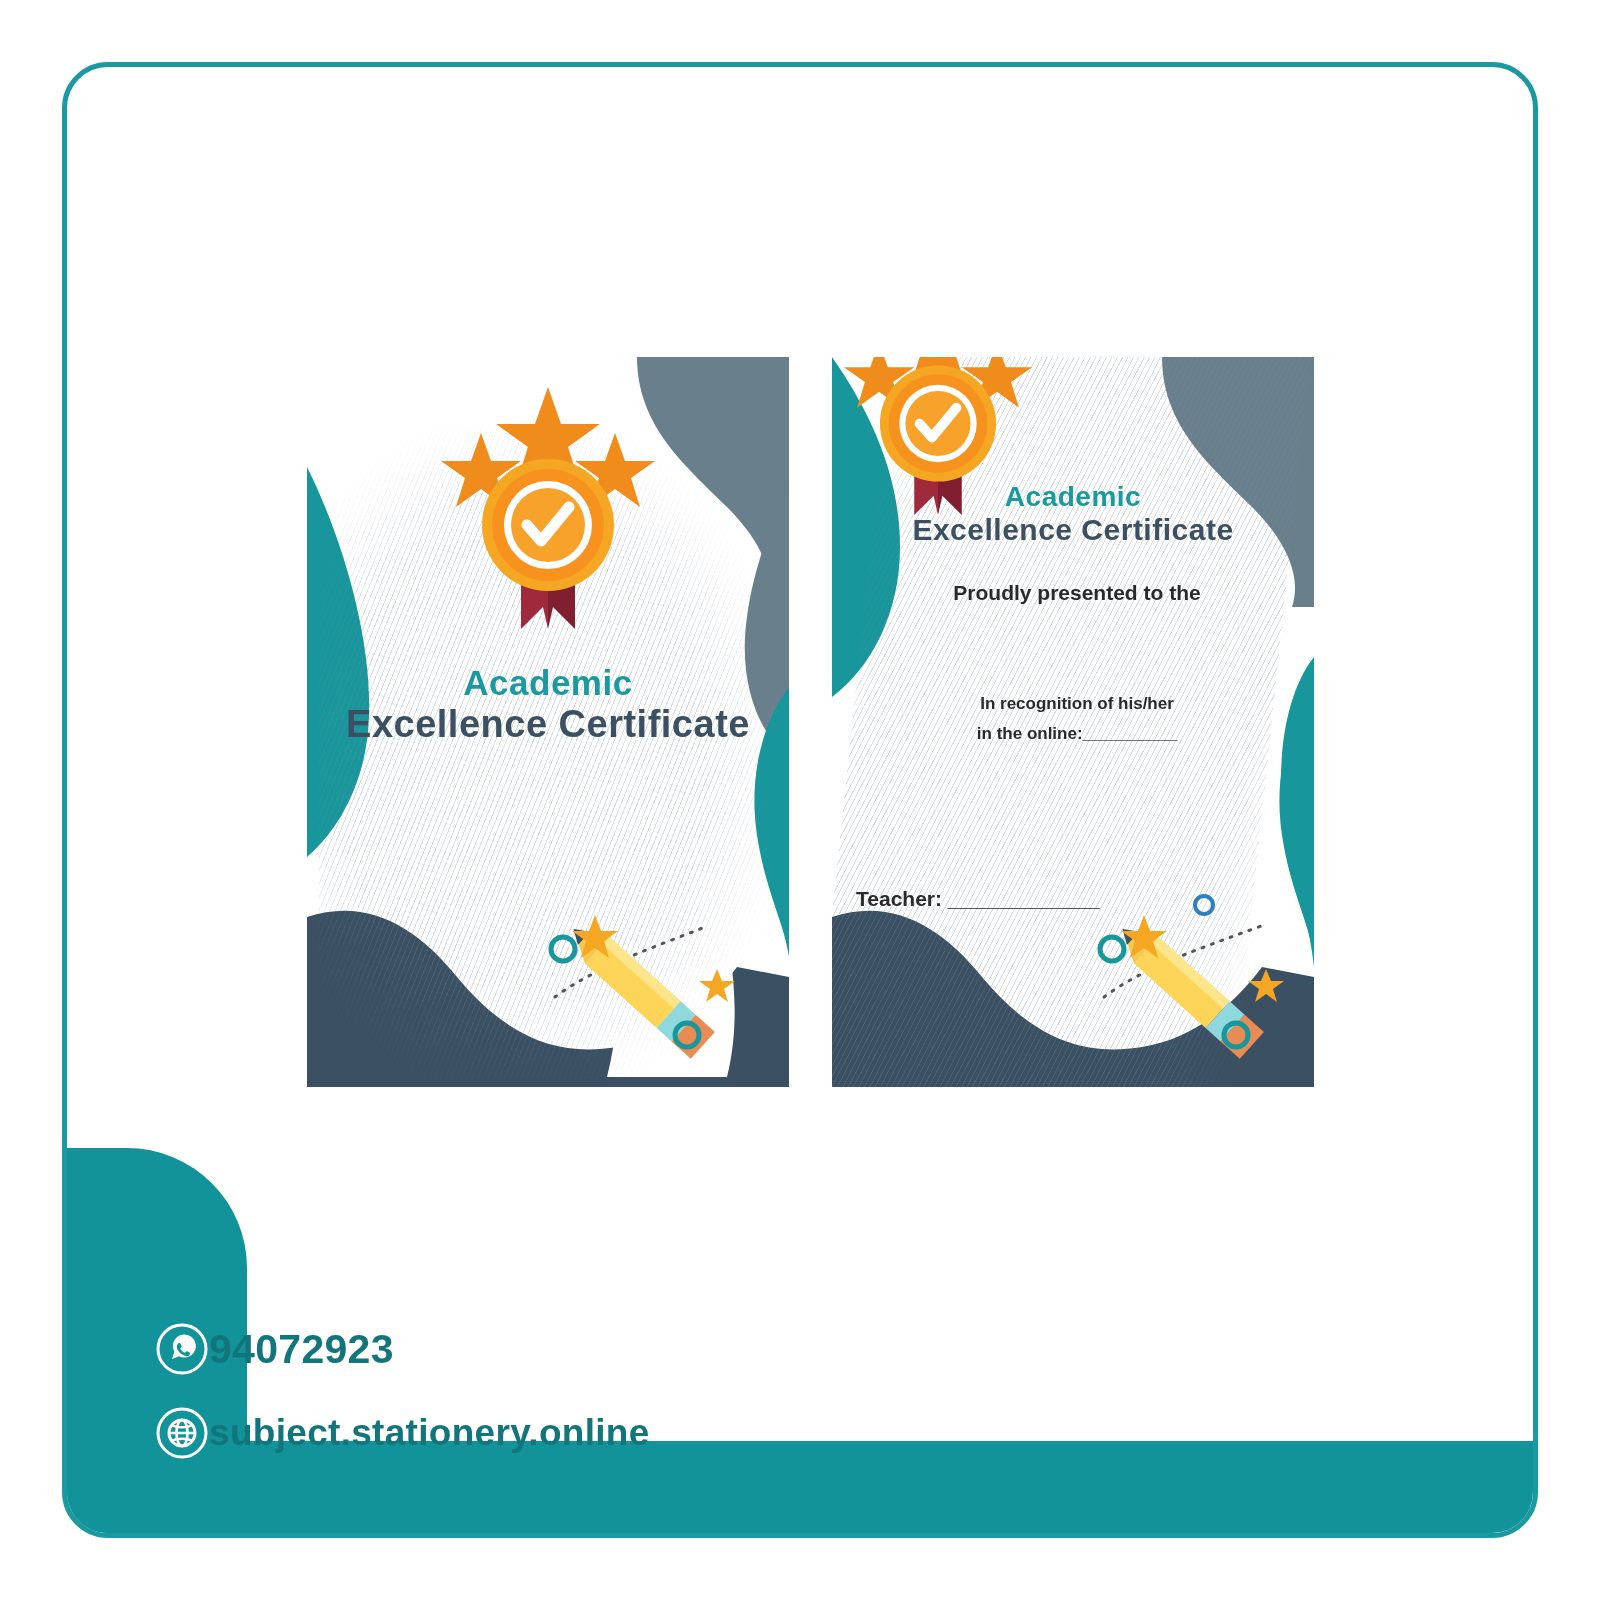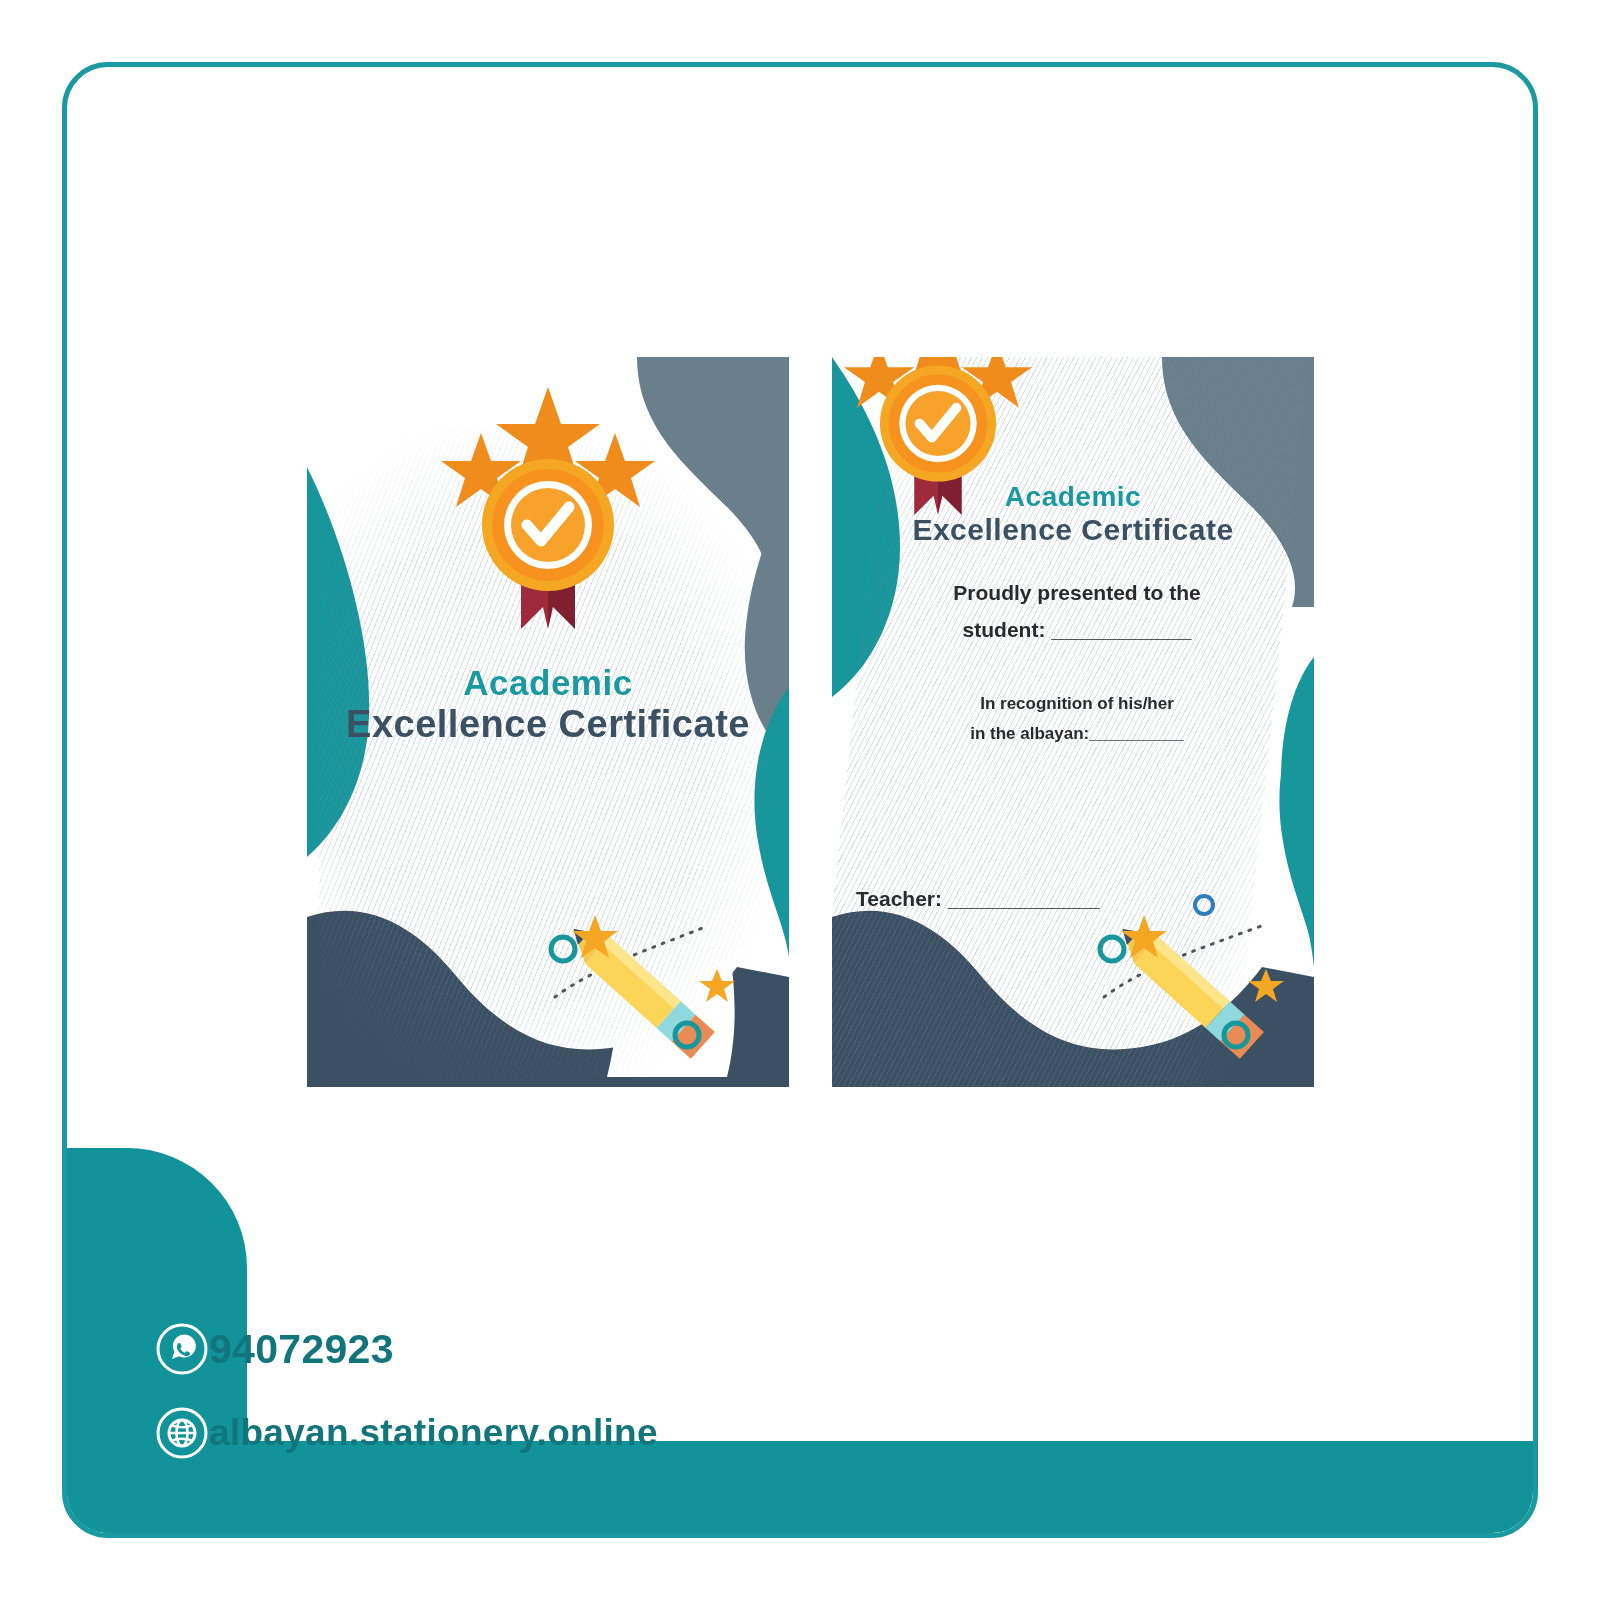--- a/index.html
+++ b/index.html
@@ -263,26 +263,25 @@
           </svg>
         </div>
 
         <div class="cert-title-wrap" style="left:0;top:108px;width:482px;">
           <div class="title-line1" style="font-size:28px;">Academic</div>
           <div class="title-line2" style="font-size:30px;">Excellence Certificate</div>
         </div>
 
         <div class="body-text" style="left:0;top:218px;width:482px;font-size:21px;">
           <span class="ln">Proudly presented to the</span>
-          <span class="ln">student: ____________</span>
         </div>
 
         <div class="body-text" style="left:0;top:332px;width:482px;font-size:17px;">
           <span class="ln">In recognition of his/her</span>
-          <span class="ln">in the albayan:__________</span>
+          <span class="ln">in the online:__________</span>
         </div>
 
         <div class="teacher-line" style="left:24px;top:530px;font-size:21px;">Teacher: _____________</div>
 
         <div class="pencil-deco" style="left:262px;top:530px;width:220px;height:190px;">
           <svg width="220" height="190" viewBox="0 0 220 190">
             <path d="M10 110 C50 80 110 60 170 38" stroke="#555" stroke-width="3" fill="none" stroke-dasharray="2 8" stroke-linecap="round"></path>
             <g transform="rotate(42 110 110)">
               <rect x="36" y="96" width="96" height="36" fill="#fcd558"></rect>
               <rect x="36" y="96" width="96" height="10" fill="#fde58c"></rect>
@@ -324,19 +323,19 @@
         <span class="contact-icon">
           <svg width="54" height="54" viewBox="0 0 54 54">
             <circle cx="27" cy="27" r="24" fill="none" stroke="#ffffff" stroke-width="3"></circle>
             <circle cx="27" cy="27" r="13" fill="none" stroke="#ffffff" stroke-width="3"></circle>
             <ellipse cx="27" cy="27" rx="5.5" ry="13" fill="none" stroke="#ffffff" stroke-width="2.6"></ellipse>
             <line x1="14" y1="27" x2="40" y2="27" stroke="#ffffff" stroke-width="2.6"></line>
             <path d="M17 19 C21 22 33 22 37 19" fill="none" stroke="#ffffff" stroke-width="2.4"></path>
             <path d="M17 35 C21 32 33 32 37 35" fill="none" stroke="#ffffff" stroke-width="2.4"></path>
           </svg>
         </span>
-        <span class="contact-text">albayan.stationery.online</span>
+        <span class="contact-text">subject.stationery.online</span>
       </div>
 
     </div>
 
   </div>
 </div>
 
 </body></html>

